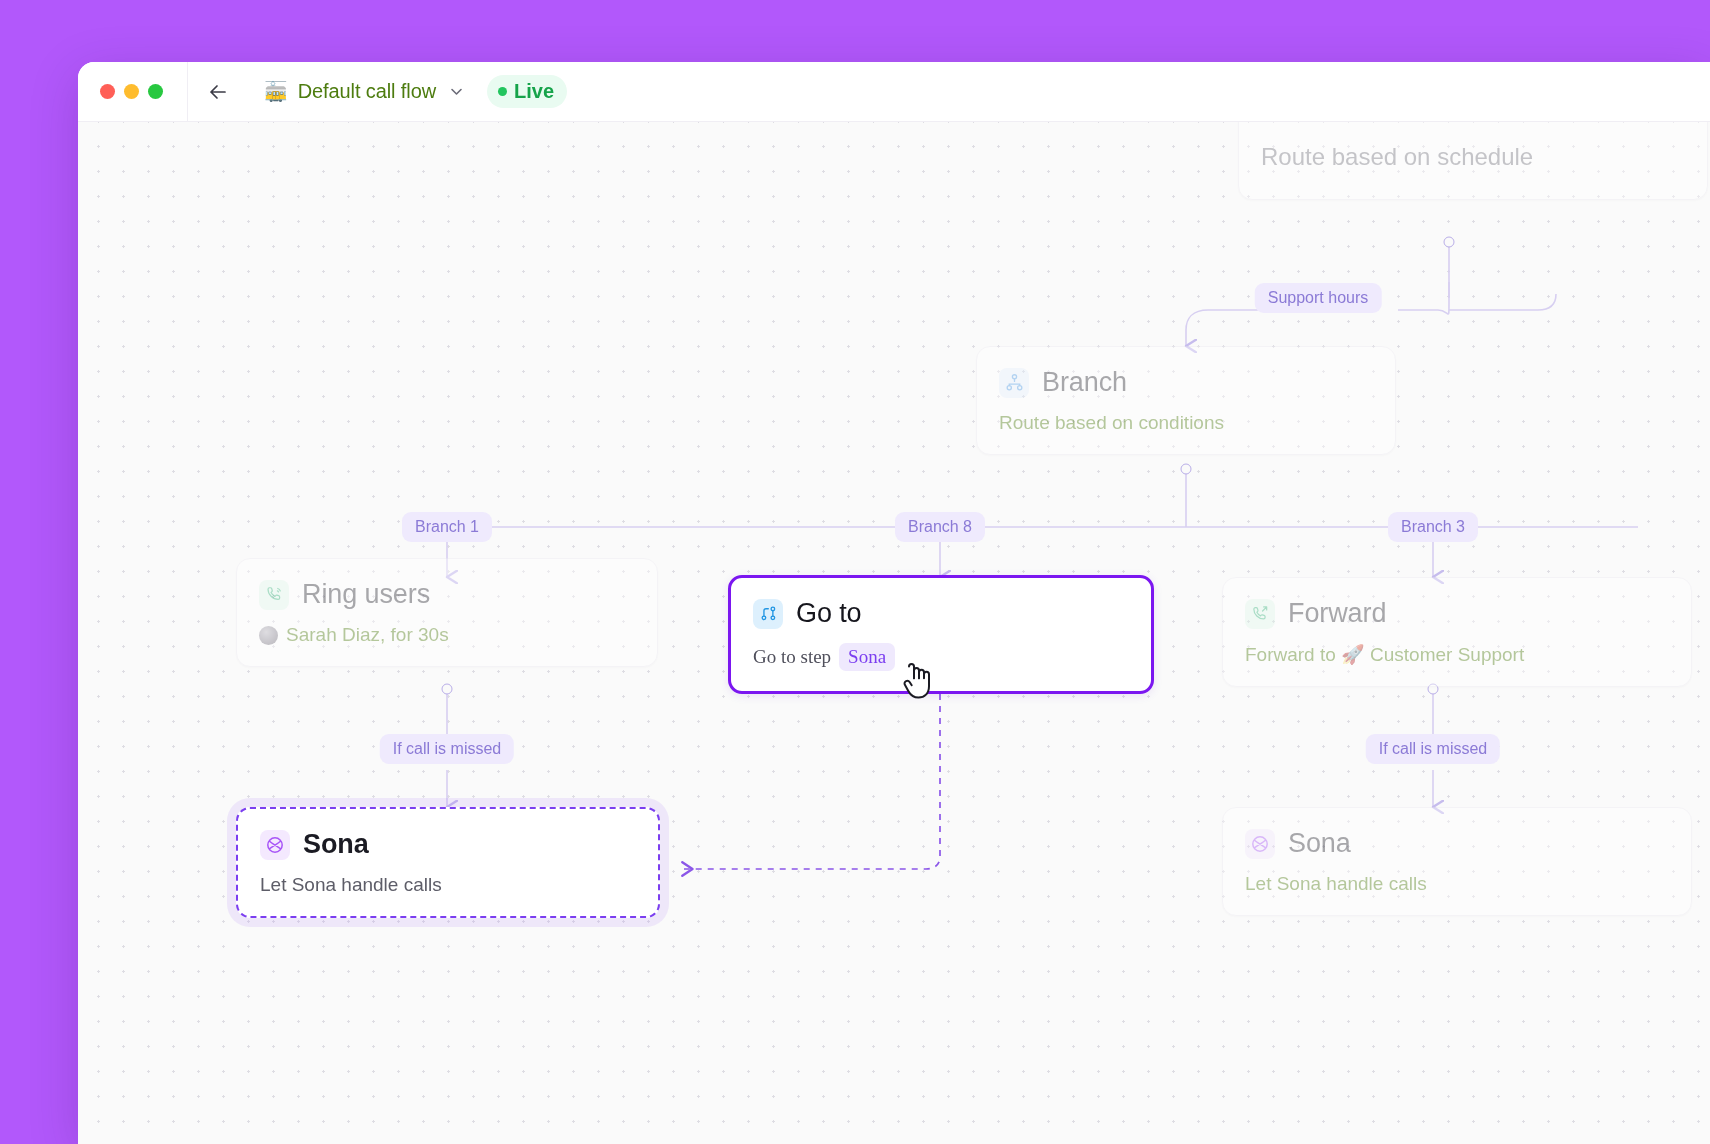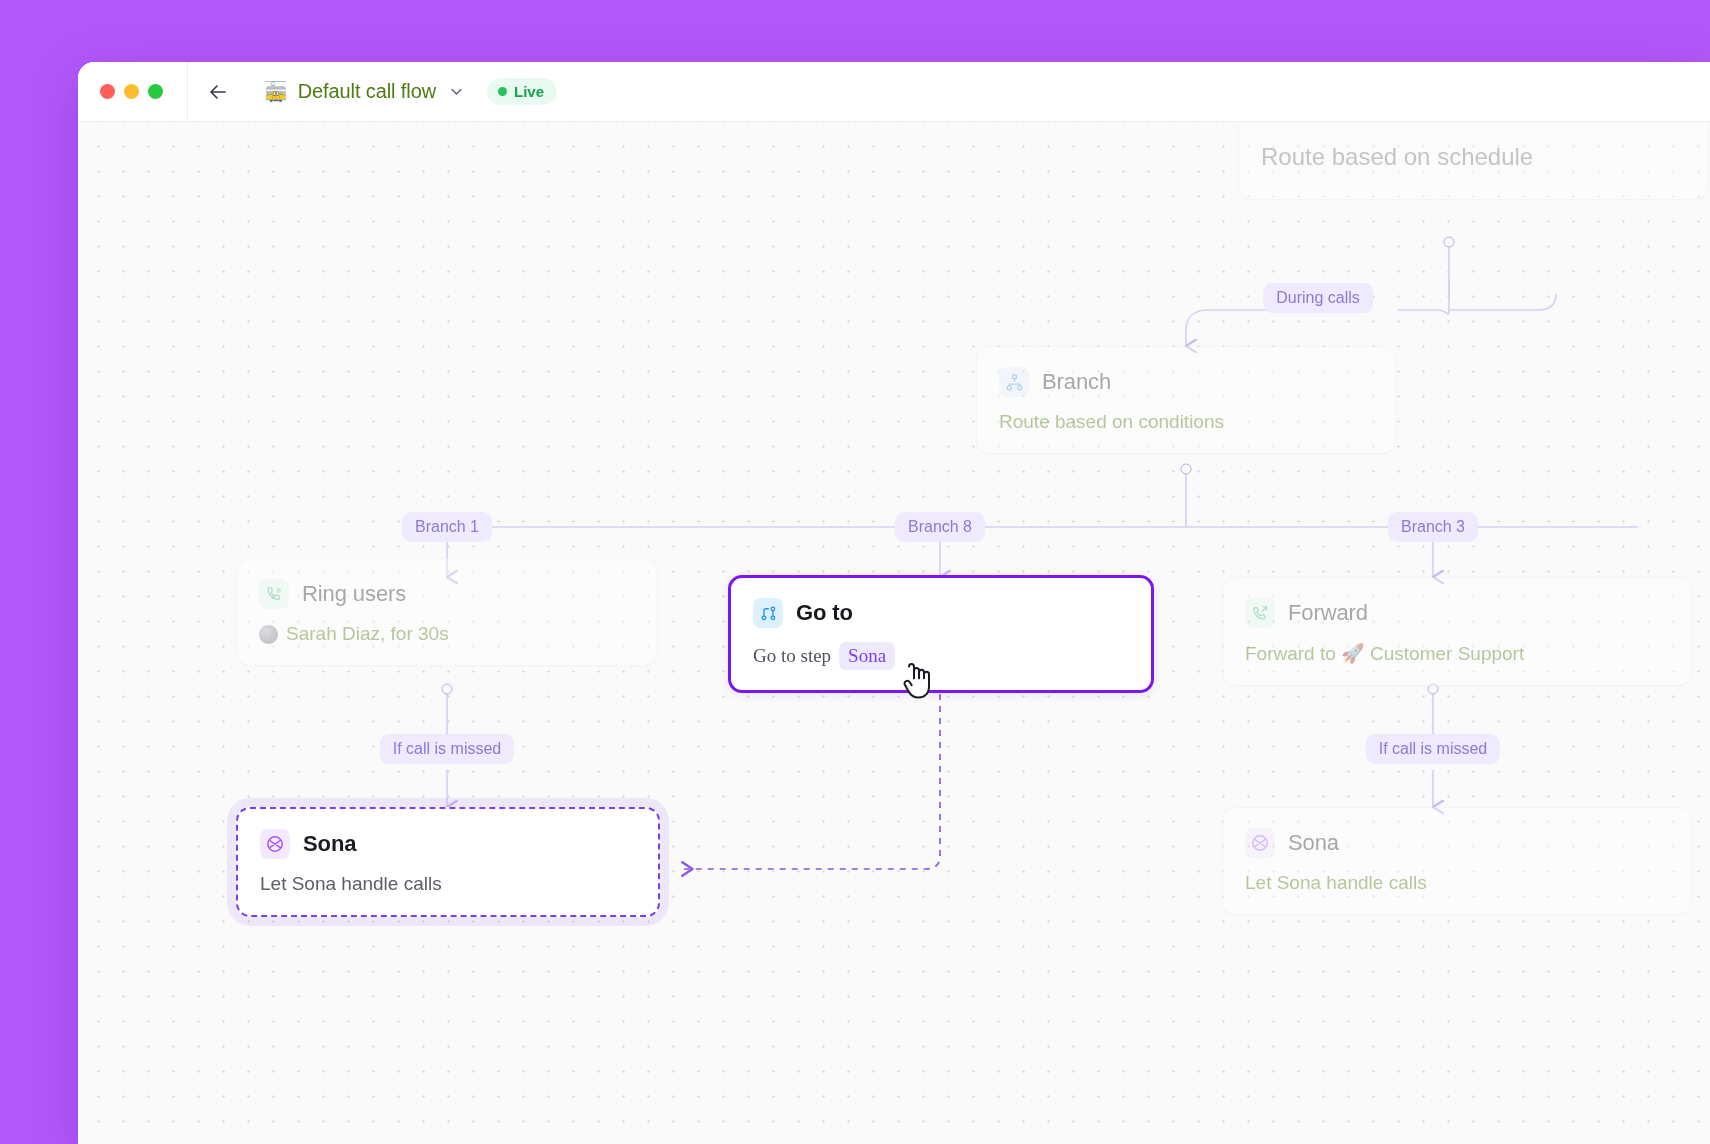--- a/index.html
+++ b/index.html
@@ -77,21 +77,21 @@
     display: inline-flex;
     margin-left: 2px;
   }
   .live-badge {
     margin-left: 22px;
     display: inline-flex;
     align-items: center;
     gap: 7px;
     background: #e9fbf1;
     color: #16a34a;
-    font-size: 15px;
+    font-size: 20px;
     font-weight: 600;
     padding: 5px 13px 5px 11px;
     border-radius: 999px;
   }
   .live-dot {
     width: 9px; height: 9px; border-radius: 50%;
     background: #22c55e;
   }
 
   
@@ -128,21 +128,21 @@
     align-items: center;
     gap: 13px;
   }
   .node-icon {
     width: 30px; height: 30px;
     border-radius: 8px;
     display: flex; align-items: center; justify-content: center;
     flex: 0 0 auto;
   }
   .node-title {
-    font-size: 22px;
+    font-size: 27px;
     color: #2c2c35;
     letter-spacing: -.1px;
   }
   .node-sub {
     margin-top: 14px;
     font-size: 19px;
     color: #4d7c0f;
     display: flex;
     align-items: center;
     gap: 8px;
@@ -150,21 +150,21 @@
   }
 
   
   .faded { opacity: .40; }
 
   
   .node.selected {
     border: 3px solid #7b16f0;
     box-shadow: 0 2px 10px rgba(90,20,200,.10);
   }
-  .node.selected .node-title { font-weight: 700; color: #16161d; }
+  .node.selected .node-title { font-weight: 400; color: #16161d; }
 
   
   .node.dashed-target {
     border: 2px dashed #7b3ef0;
     box-shadow: 0 0 0 9px rgba(170,120,250,.14);
   }
   .node.dashed-target .node-title { font-weight: 700; color: #1b1b23; }
   .node.dashed-target .node-sub { color: #5d5d68; }
 
   
@@ -374,21 +374,21 @@
             <svg width="20" height="20" viewBox="0 0 20 20" fill="none">
               <circle cx="10" cy="10" r="7.2" stroke="#a855f7" stroke-width="1.5"></circle>
               <path d="M4.6 6.2c2.6 2.4 8.2 5.4 10.8 7.6M15.4 6.2C12.8 8.6 7.2 11.6 4.6 13.8" stroke="#a855f7" stroke-width="1.5" stroke-linecap="round"></path>
             </svg>
           </span>
           <span class="node-title">Sona</span>
         </div>
         <div class="node-sub">Let Sona handle calls</div>
       </div>
 
-      <span class="pill" style="left:1240px; top:176px;">During calls</span>
+      <span class="pill" style="left:1240px; top:176px;">Support hours</span>
 
       <span class="pill" style="left:369px; top:405px;">Branch 1</span>
       <span class="pill" style="left:862px; top:405px;">Branch 8</span>
       <span class="pill" style="left:1355px; top:405px;">Branch 3</span>
 
       <span class="pill" style="left:369px; top:627px;">If call is missed</span>
       <span class="pill" style="left:1355px; top:627px;">If call is missed</span>
 
       <div class="cursor" style="left:820px; top:540px;">
         <svg width="42" height="46" viewBox="0 0 42 46" fill="none">

